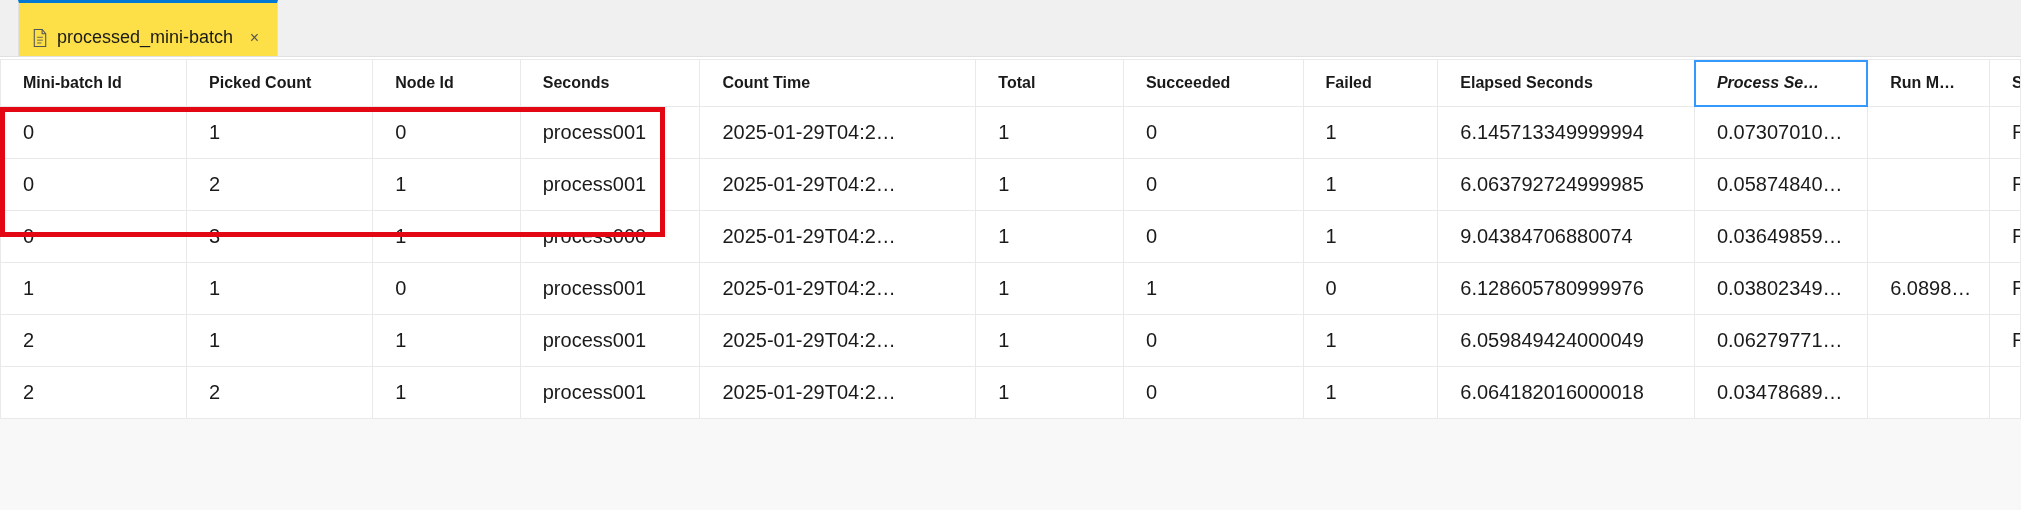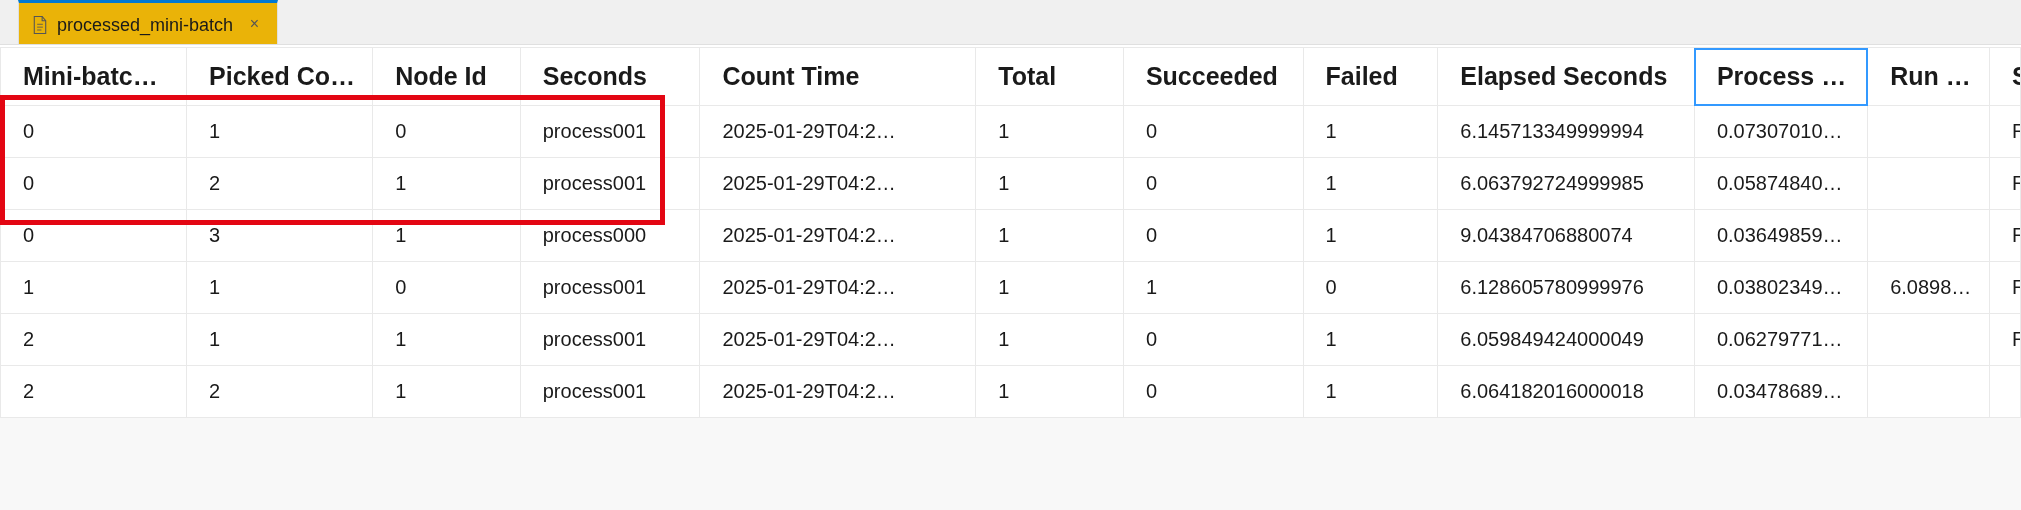--- a/index.html
+++ b/index.html
@@ -15,25 +15,25 @@
       width: 2021px;
       overflow: hidden;
     }
     .tab-bar {
       background: #f0f0f0;
       display: flex;
       border-bottom: 1px solid #e0e0e0;
       padding-left: 18px;
     }
     .tab {
-      background: #eab308;
+      background: #fde047;
       border-top: 3px solid #0078d4;
-      padding: 12px 16px 8px 12px;
+      padding: 24px 16px 8px 12px;
       display: flex;
-      align-items: flex-start;
+      align-items: center;
       gap: 8px;
       min-width: 260px;
       font-size: 18px;
       border-left: 1px solid #e0e0e0;
       border-right: 1px solid #e0e0e0;
     }
     .tab .file-icon {
       width: 18px;
       height: 20px;
       display: inline-block;
@@ -75,25 +75,26 @@
       padding: 14px 16px 14px 22px;
       border: 1px solid #e9e9e9;
       white-space: nowrap;
       overflow: hidden;
       text-overflow: ellipsis;
       font-size: 20px;
     }
     th {
       font-weight: 700;
       background: #ffffff;
-      font-size: 25px;
+      font-size: 16px;
     }
     th.selected {
       outline: 2px solid #3399ff;
       outline-offset: -2px;
+      font-style: italic;
     }
     .red-box {
       position: absolute;
       border: 5px solid #e30613;
       pointer-events: none;
     }
   </style>
 </head>
 <body>
 

